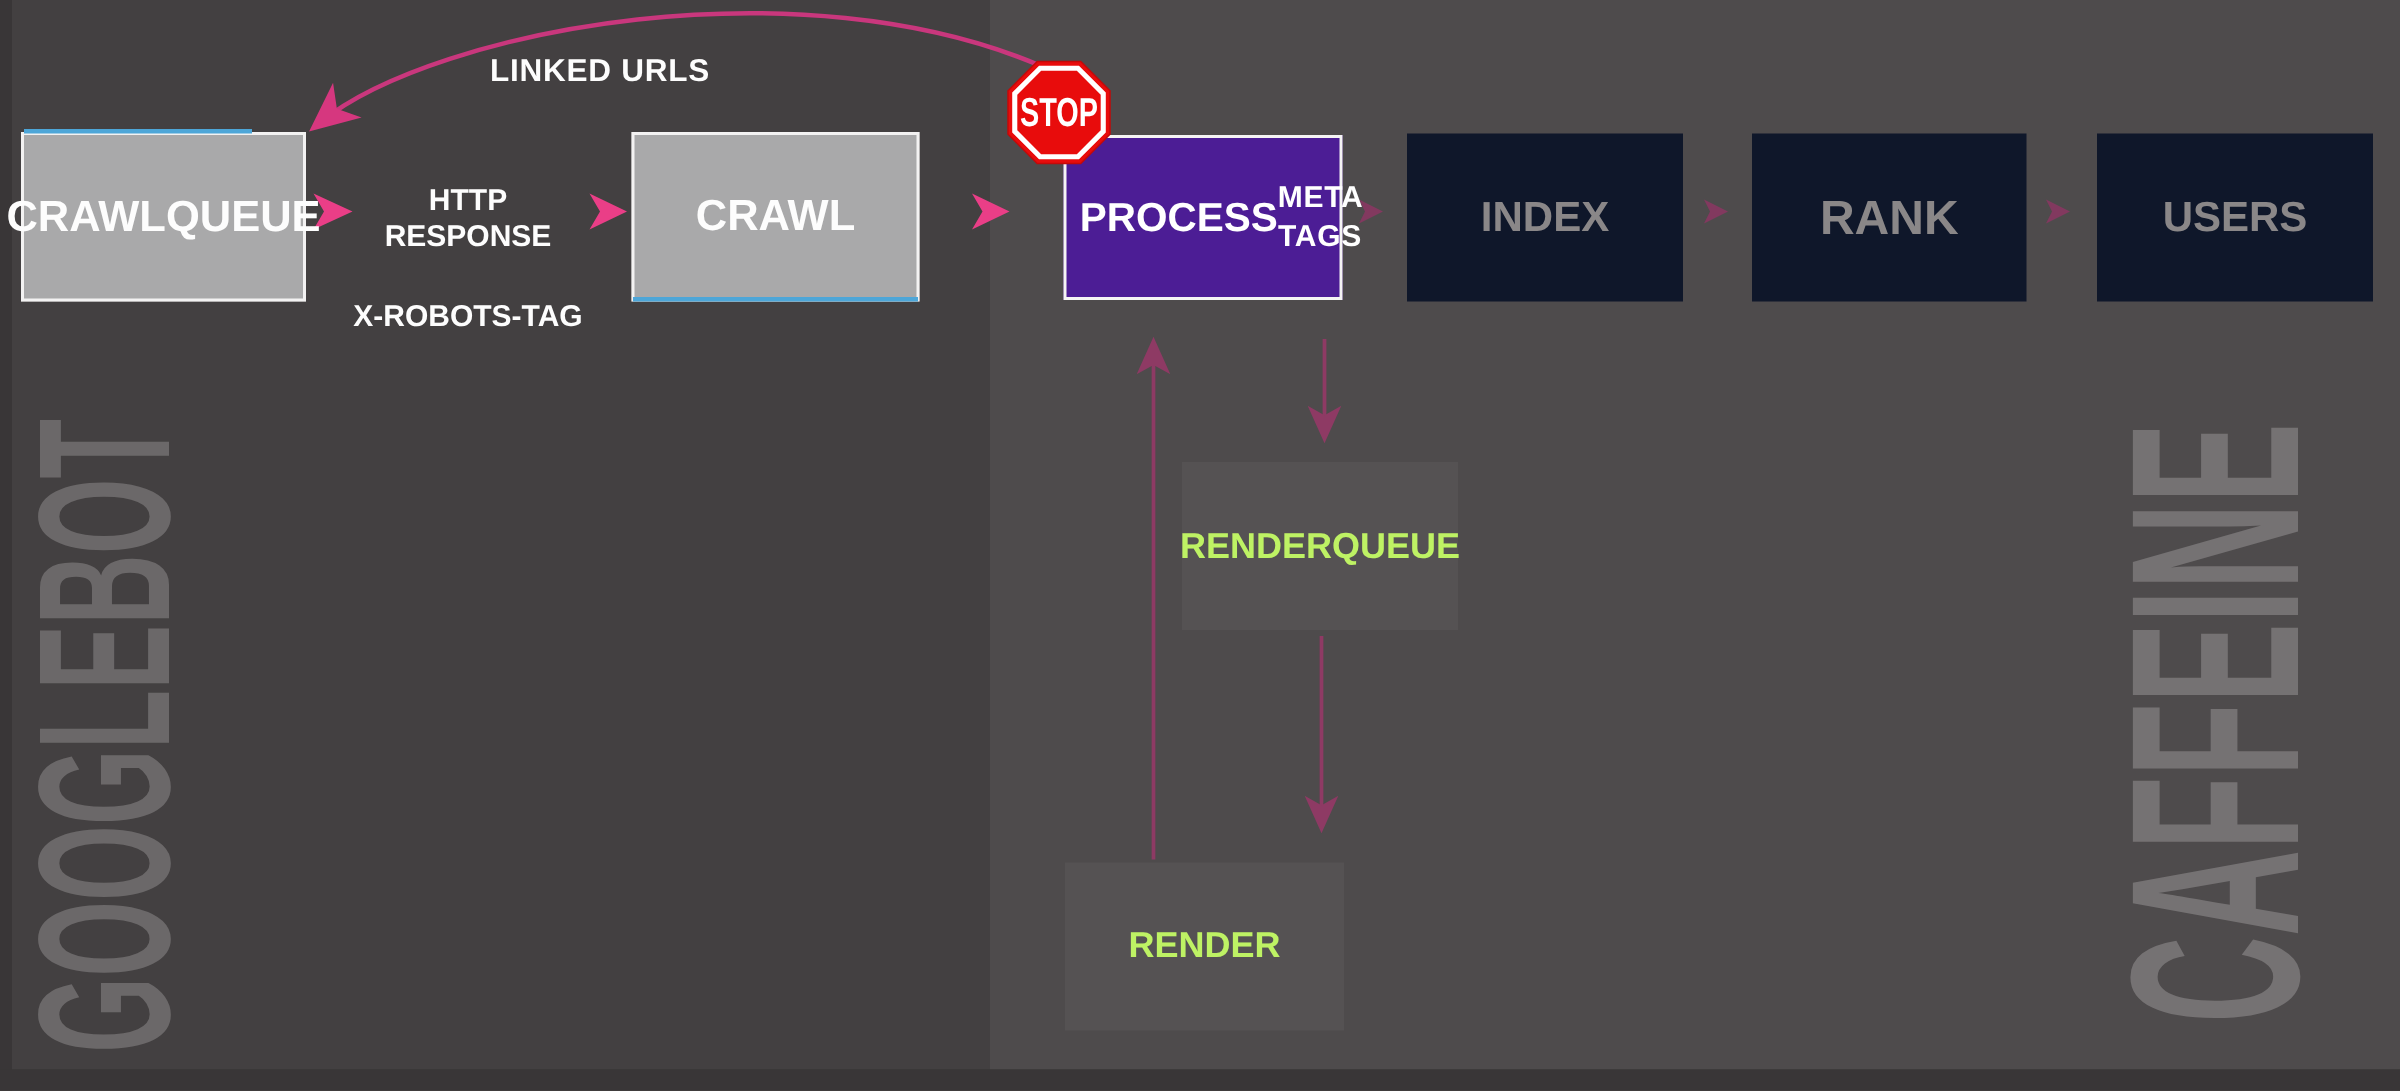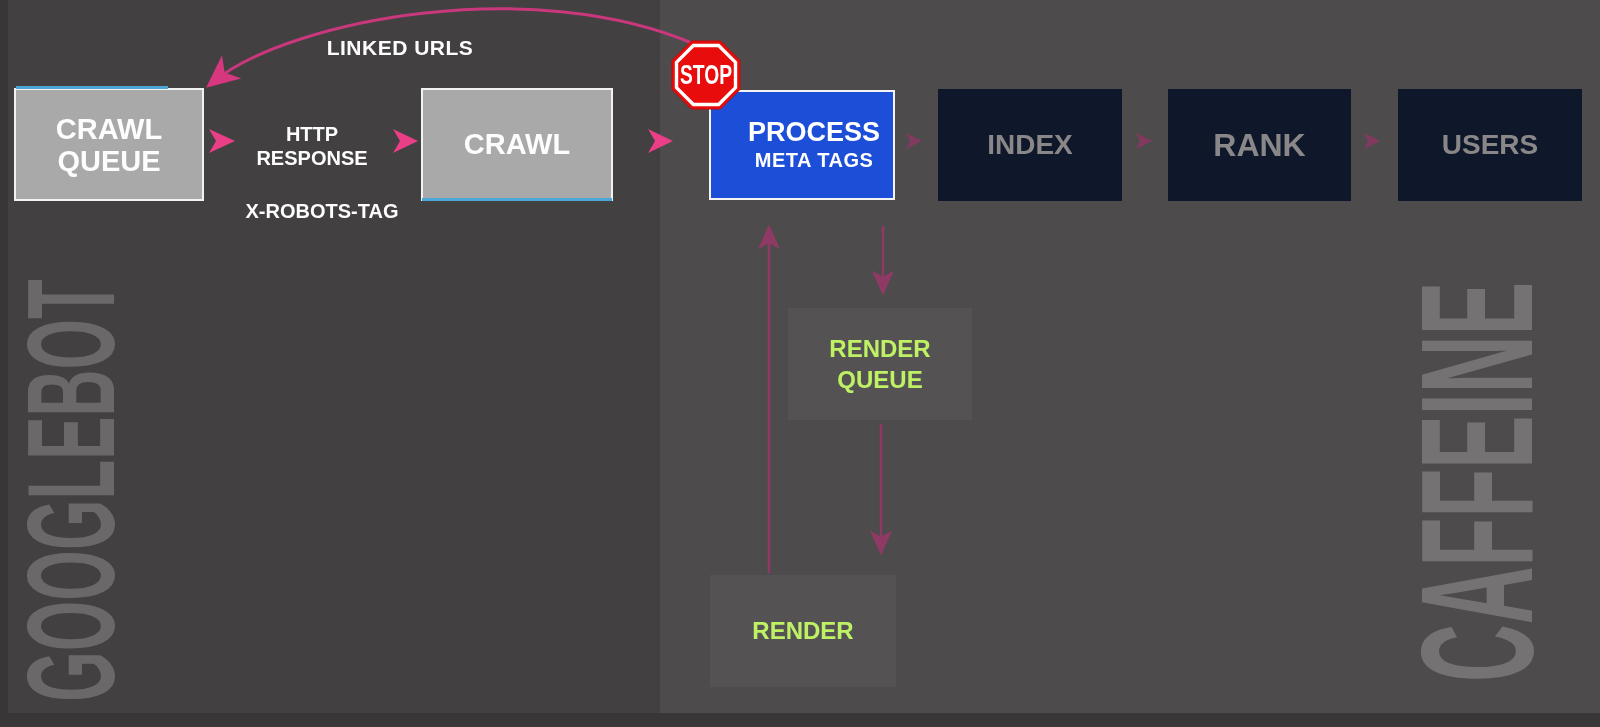--- a/index.html
+++ b/index.html
@@ -24,25 +24,25 @@
   .wm-caffeine  { left: 1419px; top: 252px; width: 116px; height: 460px; }
   .watermark {
     white-space: nowrap; font-weight: bold; line-height: 1;
   }
   .wm-googlebot .watermark { font-size: 125px; color: #6b6869; transform: rotate(-90deg) scaleX(0.52); }
   .wm-caffeine  .watermark { font-size: 160px; color: #757273; transform: rotate(-90deg) scaleX(0.50); }
 
   
   .node {
     position: absolute;
-    display: flex; flex-direction: column; align-items: center; justify-content: center;
+    display: flex; flex-direction: row; align-items: center; justify-content: center;
     text-align: center; font-weight: bold;
   }
   .node-light { background: #a9a9aa; border: 2px solid #f3f2f2; color: #fdfdfd; }
-  .node-green { background: #1d4ed8; border: 2px solid #f5f4f4; color: #ffffff; padding-left: 24px; }
+  .node-green { background: #4c1d95; border: 2px solid #f5f4f4; color: #ffffff; padding-left: 24px; }
   .node-dim   { background: #0f172a; color: #8a8788; font-weight: 600; }
   .node-dim2  { background: #555253; color: #bef264; font-weight: 600; }
 
   #node-crawl-queue { left: 14px;  top: 88px; width: 190px; height: 113px; font-size: 29px; line-height: 32px; }
   #node-crawl       { left: 421px; top: 88px; width: 192px; height: 113px; font-size: 29px; }
   #node-process     { left: 709px; top: 90px; width: 186px; height: 110px; }
   #node-index       { left: 938px;  top: 89px; width: 184px; height: 112px; font-size: 28px; }
   #node-rank        { left: 1168px; top: 89px; width: 183px; height: 112px; font-size: 32px; }
   #node-users       { left: 1398px; top: 89px; width: 184px; height: 112px; font-size: 28px; }
   #node-render-queue{ left: 788px; top: 308px; width: 184px; height: 112px; font-size: 24px; line-height: 31px; }
@@ -56,21 +56,21 @@
   .sel-crawl-queue-top { left: 16px; top: 86px; width: 152px; height: 3px; }
   .sel-crawl-bottom    { left: 422px; top: 198px; width: 190px; height: 3px; }
 
   
   .annotation {
     position: absolute; color: #fdfdfd; font-weight: bold;
     text-align: center; white-space: nowrap;
   }
   #ann-linked-urls { left: 300px; top: 36px; width: 200px; font-size: 21px; letter-spacing: 0.5px; }
   #ann-http-response { left: 227px; top: 122px; width: 170px; font-size: 20px; line-height: 24px; }
-  #ann-x-robots { left: 232px; top: 200px; width: 180px; font-size: 20px; }
+  #ann-x-robots { left: 222px; top: 200px; width: 180px; font-size: 20px; }
 
   
   svg.arrows { position: absolute; left: 0; top: 0; width: 1600px; height: 727px; pointer-events: none; }
 
   
   .stop-sign { position: absolute; left: 671px; top: 40px; width: 70px; height: 70px; }
   .stop-text {
     font-family: "Liberation Sans", sans-serif;
     font-weight: bold; font-size: 27px; fill: #ffffff;
   }

